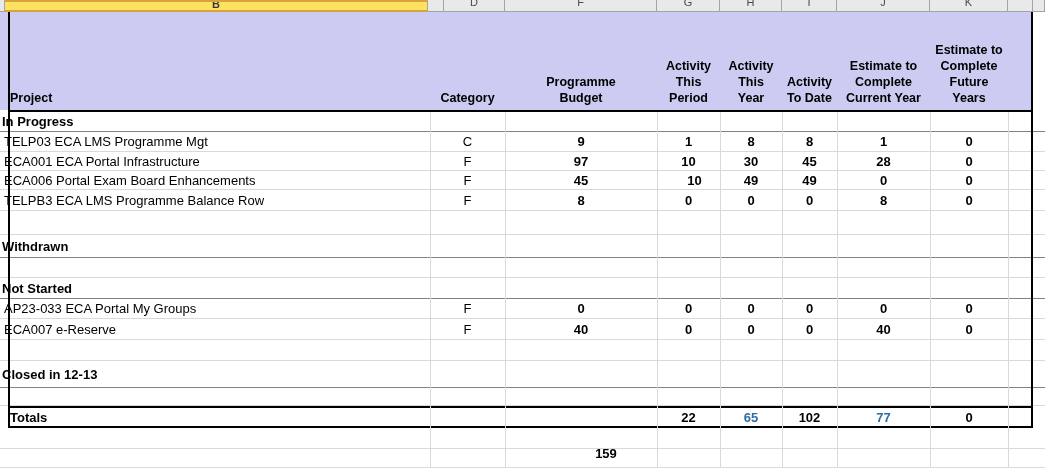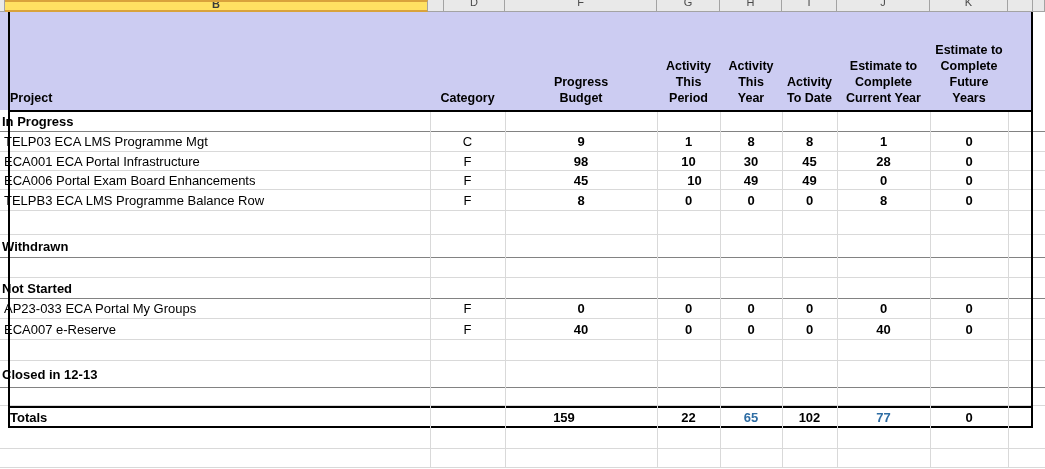--- a/index.html
+++ b/index.html
@@ -67,21 +67,21 @@
       </div>
       <div class="strip-cell" style="left: 930px; width: 78px;">
         <span>K</span>
       </div>
       <div class="strip-cell" style="left: 1008px; width: 25px;"></div>
       <div class="strip-cell" style="left: 1033px; width: 12px;"></div>
     </div>
   <div id="hdr" style="background: rgb(204, 204, 242);">
       <div class="hcell" style="left: 430px; width: 75px; height: 98px;">Category</div>
       <div class="hcell left" style="left: 8px; width: 422px; height: 98px;">Project</div>
-      <div class="hcell" style="left: 505px; width: 152px; height: 98px;">Progress
+      <div class="hcell" style="left: 505px; width: 152px; height: 98px;">Programme
 Budget</div>
       <div class="hcell" style="left: 657px; width: 63px; height: 98px;">Activity
 This
 Period</div>
       <div class="hcell" style="left: 720px; width: 62px; height: 98px;">Activity
 This
 Year</div>
       <div class="hcell" style="left: 782px; width: 55px; height: 98px;">Activity
 To Date</div>
       <div class="hcell" style="left: 837px; width: 93px; height: 98px;">Estimate to
@@ -102,21 +102,21 @@
         <div class="cell bold" style="left: 505px; width: 152px;">9</div>
         <div class="cell bold" style="left: 657px; width: 63px;">1</div>
         <div class="cell bold" style="left: 720px; width: 62px;">8</div>
         <div class="cell bold" style="left: 782px; width: 55px;">8</div>
         <div class="cell bold" style="left: 837px; width: 93px;">1</div>
         <div class="cell bold" style="left: 930px; width: 78px;">0</div>
       </div>
       <div class="row" style="top: 152px; height: 19px;">
         <div class="cell left" style="left: 2px; width: 420px;">ECA001 ECA Portal Infrastructure</div>
         <div class="cell" style="left: 430px; width: 75px;">F</div>
-        <div class="cell bold" style="left: 505px; width: 152px;">98</div>
+        <div class="cell bold" style="left: 505px; width: 152px;">97</div>
         <div class="cell bold" style="left: 657px; width: 63px;">10</div>
         <div class="cell bold" style="left: 720px; width: 62px;">30</div>
         <div class="cell bold" style="left: 782px; width: 55px;">45</div>
         <div class="cell bold" style="left: 837px; width: 93px;">28</div>
         <div class="cell bold" style="left: 930px; width: 78px;">0</div>
       </div>
       <div class="row" style="top: 171px; height: 19px;">
         <div class="cell left" style="left: 2px; width: 420px;">ECA006 Portal Exam Board Enhancements</div>
         <div class="cell" style="left: 430px; width: 75px;">F</div>
         <div class="cell bold" style="left: 505px; width: 152px;">45</div>
@@ -164,21 +164,21 @@
         <div class="cell bold" style="left: 837px; width: 93px;">40</div>
         <div class="cell bold" style="left: 930px; width: 78px;">0</div>
       </div>
       <div class="row" style="top: 340px; height: 21px;"></div>
       <div class="row section" style="top: 361px; height: 27px;">
         <div class="seclabel">Closed in 12-13</div>
       </div>
       <div class="row" style="top: 388px; height: 18px;"></div>
       <div class="row totals" style="top: 406px; height: 22px;">
         <div class="seclabel">Totals</div>
-        <div class="cell bold" style="left: 480px; width: 152px;">159</div>
+        <div class="cell bold" style="left: 522px; width: 152px; margin-top: 36px;">159</div>
         <div class="cell bold" style="left: 649px; width: 63px;">22</div>
         <div class="cell bold" style="left: 712px; width: 62px; color: rgb(46, 109, 164);">65</div>
         <div class="cell bold" style="left: 774px; width: 55px;">102</div>
         <div class="cell bold" style="left: 829px; width: 93px; color: rgb(46, 109, 164);">77</div>
         <div class="cell bold" style="left: 922px; width: 78px;">0</div>
       </div>
       <div class="row" style="top: 428px; height: 21px;"></div>
       <div class="row" style="top: 449px; height: 19px;">
         <div class="cell bold" style="left: 657px; width: 63px; color: rgb(46, 109, 164); margin-top: 22px;">164</div>
       </div>

